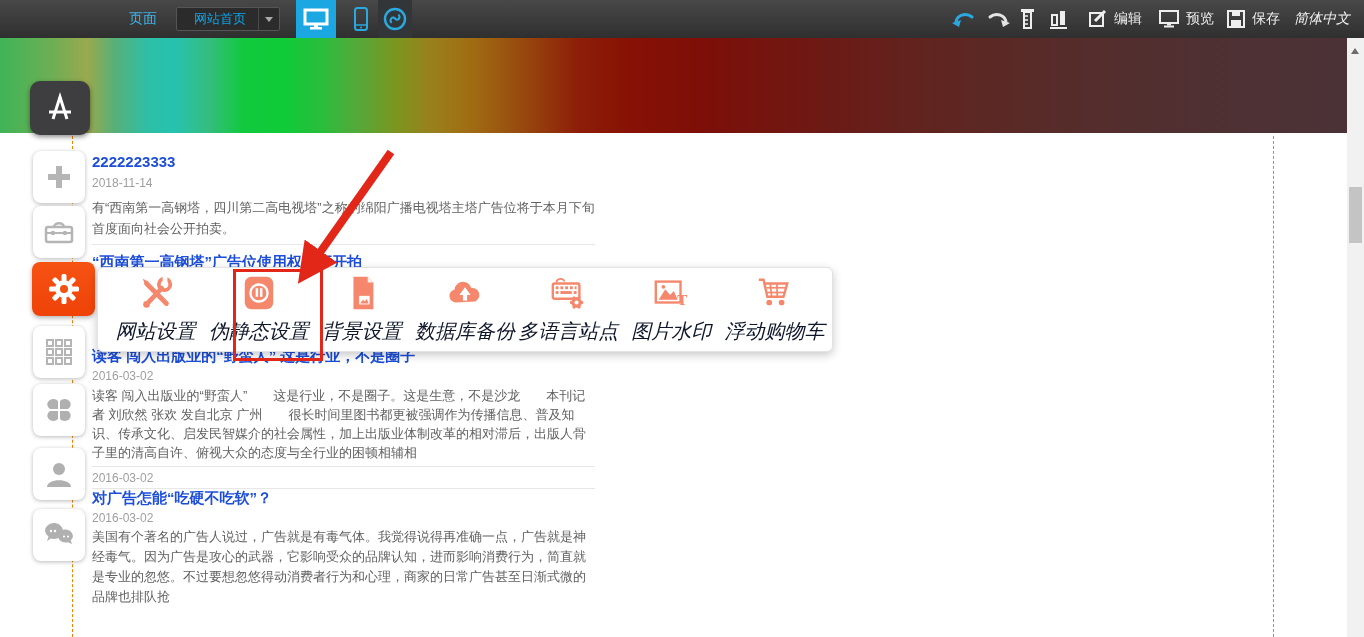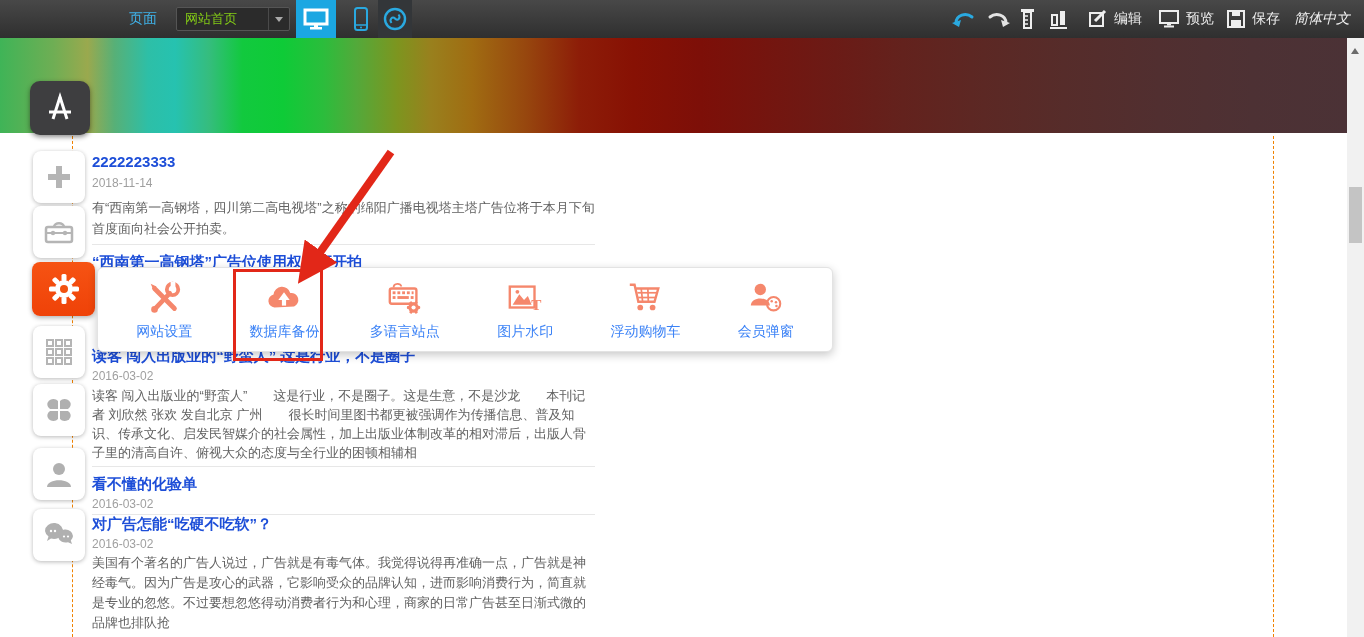--- a/index.html
+++ b/index.html
@@ -3,23 +3,23 @@
 <meta charset="utf-8">
 <style>
   html,body{margin:0;padding:0;}
   body{width:1364px;height:637px;overflow:hidden;position:relative;background:#fff;
        font-family:"Liberation Sans","DejaVu Sans",sans-serif;}
   
   .toolbar{position:absolute;left:0;top:0;width:1364px;height:38px;z-index:50;
            background:linear-gradient(#484848,#2f2f2f);}
   .tb-item{position:absolute;top:0;height:38px;display:flex;align-items:center;}
   .page-label{left:129px;color:#3fb3ea;font-size:14px;}
-  .page-select{left:176px;top:7px;height:24px;width:114px;background:#2b2b2b;border:1px solid #555;
-               border-radius:2px;display:flex;align-items:center;color:#84cc16;font-size:13px;
-               padding-left:8px;box-sizing:border-box;cursor:pointer;}
+  .page-select{left:176px;top:7px;height:24px;width:104px;background:#2b2b2b;border:1px solid #555;
+               border-radius:2px;display:flex;align-items:center;color:#0ea5e9;font-size:13px;
+               padding-left:17px;box-sizing:border-box;cursor:pointer;}
   .page-select .chev{position:absolute;right:0;top:0;width:20px;height:22px;border-left:1px solid #4a4a4a;
                display:flex;align-items:center;justify-content:center;}
   .tri-down{width:0;height:0;border-left:4px solid transparent;border-right:4px solid transparent;
             border-top:5px solid #aaa;}
   .desktop-btn{left:296px;width:40px;justify-content:center;background:#1ba7e2;cursor:pointer;}
   .mobile-btn{left:348px;width:26px;justify-content:center;cursor:pointer;}
   .link-btn{left:378px;width:34px;justify-content:center;background:#333639;cursor:pointer;}
   .tb-right{color:#ececec;font-size:14px;gap:6px;cursor:pointer;}
   .lang{color:#f2f2f2;font-size:14px;font-style:italic;}
   
@@ -48,21 +48,21 @@
   .content{position:absolute;left:92px;top:138px;width:503px;z-index:3;}
   .a-title{font-size:15px;font-weight:bold;color:#1d4ed8;line-height:18px;margin:0;}
   .a-date{font-size:12px;color:#9f9f9f;line-height:14px;margin:0;}
   .a-body{font-size:13px;color:#616161;line-height:21px;margin:0;}
   .divider{border-bottom:1px solid #e7e7e7;height:0;}
   
   .popup{position:absolute;left:97px;top:267px;width:736px;height:85px;background:#fff;z-index:10;
          border:1px solid #e3e3e3;border-radius:6px;box-shadow:0 3px 10px rgba(0,0,0,.22);
          display:flex;align-items:center;justify-content:space-between;padding:0 6px;box-sizing:border-box;}
   .menu-item{flex:1;display:flex;flex-direction:column;align-items:center;gap:6px;cursor:pointer;}
-  .menu-item .lbl{font-size:14px;color:#3b82f6;white-space:nowrap;}
+  .menu-item .lbl{font-size:20px;color:#0f172a;white-space:nowrap;font-style:italic;}
   .red-box{position:absolute;left:233px;top:269px;width:84px;height:86px;border:3px solid #e22718;
            z-index:30;pointer-events:none;}
   .arrow-svg{position:absolute;left:0;top:0;z-index:40;pointer-events:none;}
   svg{display:block;}
 </style>
 </head>
 <body>
 
 <div class="toolbar">
   <div class="tb-item page-label">页面</div>
@@ -252,40 +252,57 @@
   <div class="divider" style="margin-top:5px"></div>
 
   <h3 class="a-title" style="margin-top:8px">“西南第一高钢塔”广告位使用权首度开拍</h3>
   <div style="height:76px"></div>
 
   <h3 class="a-title">读客 闯入出版业的“野蛮人” 这是行业，不是圈子</h3>
   <p class="a-date" style="margin-top:4px">2016-03-02</p>
   <p class="a-body" style="margin-top:3px;line-height:19px">读客 闯入出版业的“野蛮人”　　这是行业，不是圈子。这是生意，不是沙龙　　本刊记者 刘欣然 张欢 发自北京 广州　　很长时间里图书都更被强调作为传播信息、普及知识、传承文化、启发民智媒介的社会属性，加上出版业体制改革的相对滞后，出版人骨子里的清高自许、俯视大众的态度与全行业的困顿相辅相</p>
   <div class="divider" style="margin-top:4px"></div>
 
-  <h3 class="a-title" style="margin-top:8px">看不懂的化验单</h3>
   <p class="a-date" style="margin-top:4px">2016-03-02</p>
   <div class="divider" style="margin-top:3px"></div>
 
   <h3 class="a-title" style="">对广告怎能“吃硬不吃软”？</h3>
   <p class="a-date" style="margin-top:4px">2016-03-02</p>
   <p class="a-body" style="margin-top:2px;line-height:20px">美国有个著名的广告人说过，广告就是有毒气体。我觉得说得再准确一点，广告就是神经毒气。因为广告是攻心的武器，它影响受众的品牌认知，进而影响消费行为，简直就是专业的忽悠。不过要想忽悠得动消费者行为和心理，商家的日常广告甚至日渐式微的品牌也排队抢</p>
 </div>
 
 <div class="popup">
   <div class="menu-item">
     <svg width="38" height="38" viewBox="0 0 40 40">
       <line x1="10" y1="10" x2="31" y2="31" stroke="#f5876c" stroke-width="5" stroke-linecap="round"></line>
       <polygon points="6,5 12,8 9,12" fill="#f5876c"></polygon>
       <circle cx="29" cy="11" r="6" fill="none" stroke="#f5876c" stroke-width="4"></circle>
       <rect x="27" y="3" width="5" height="6" fill="#fff"></rect>
       <line x1="26" y1="15" x2="11" y2="31" stroke="#f5876c" stroke-width="5" stroke-linecap="round"></line>
       <circle cx="10" cy="32" r="3.5" fill="#f5876c"></circle>
     </svg>
     <span class="lbl">网站设置</span>
+  </div>
+  <div class="menu-item">
+    <svg width="38" height="38" viewBox="0 0 40 40">
+      <rect x="5" y="3" width="30" height="34" rx="7" fill="#f5876c"></rect>
+      <circle cx="20" cy="20" r="9" fill="none" stroke="#fff" stroke-width="2.5"></circle>
+      <rect x="16.5" y="15" width="2.6" height="9" fill="#fff"></rect>
+      <rect x="21" y="15" width="2.6" height="9" fill="#fff"></rect>
+    </svg>
+    <span class="lbl">伪静态设置</span>
+  </div>
+  <div class="menu-item">
+    <svg width="38" height="38" viewBox="0 0 40 40">
+      <path d="M11 3 L26 3 L32 9 L32 37 L11 37 Z" fill="#f5876c"></path>
+      <path d="M26 3 L26 9 L32 9 Z" fill="#fff" opacity="0.85"></path>
+      <rect x="17" y="23" width="11" height="9" fill="#fff"></rect>
+      <path d="M18 31 L21 27 L23 29 L25 26 L27 31 Z" fill="#f5876c"></path>
+    </svg>
+    <span class="lbl">背景设置</span>
   </div>
   <div class="menu-item">
     <svg width="38" height="38" viewBox="0 0 40 40">
       <path d="M10 30 a7 7 0 0 1 -1 -13.8 a9 9 0 0 1 17.6 -1.5 a7.5 7.5 0 0 1 4 14.3 Z" fill="#f5876c"></path>
       <polygon points="20,14 26,22 14,22" fill="#fff"></polygon>
       <rect x="17.8" y="21" width="4.4" height="7" fill="#fff"></rect>
     </svg>
     <span class="lbl">数据库备份</span>
   </div>
   <div class="menu-item">
@@ -326,31 +343,20 @@
       <path d="M4 6 L9 6 L13 24 L30 24 L34 10 L11 10" fill="none" stroke="#f5876c" stroke-width="2.5"></path>
       <line x1="16" y1="10" x2="17.5" y2="24" stroke="#f5876c" stroke-width="1.8"></line>
       <line x1="23" y1="10" x2="23.5" y2="24" stroke="#f5876c" stroke-width="1.8"></line>
       <line x1="12" y1="14.5" x2="32.5" y2="14.5" stroke="#f5876c" stroke-width="1.8"></line>
       <line x1="12.8" y1="19.5" x2="31" y2="19.5" stroke="#f5876c" stroke-width="1.8"></line>
       <circle cx="15" cy="30" r="3" fill="#f5876c"></circle>
         <circle cx="28" cy="30" r="3" fill="#f5876c"></circle>
     </svg>
     <span class="lbl">浮动购物车</span>
   </div>
-  <div class="menu-item">
-    <svg width="38" height="38" viewBox="0 0 40 40">
-      <circle cx="14" cy="11" r="6" fill="#f5876c"></circle>
-      <path d="M4 28 C4 18 24 18 24 28 Z" fill="#f5876c"></path>
-      <circle cx="28" cy="26" r="7" fill="none" stroke="#f5876c" stroke-width="2.2"></circle>
-      <circle cx="26" cy="23.5" r="1.3" fill="#f5876c"></circle>
-        <circle cx="30.5" cy="24.5" r="1.3" fill="#f5876c"></circle>
-      <circle cx="31" cy="28.5" r="1.3" fill="#f5876c"></circle>
-    </svg>
-    <span class="lbl">会员弹窗</span>
-  </div>
 </div>
 
 <div class="red-box"></div>
 <svg class="arrow-svg" width="430" height="310" viewBox="0 0 430 310">
   <defs>
     <marker id="ah" markerWidth="5" markerHeight="5" refX="2.6" refY="2.5" orient="auto">
       <polygon points="0,0 5,2.5 0,5" fill="#e22718"></polygon>
     </marker>
   </defs>
   <line x1="391" y1="152" x2="309" y2="268" stroke="#e22718" stroke-width="8" marker-end="url(#ah)"></line>

